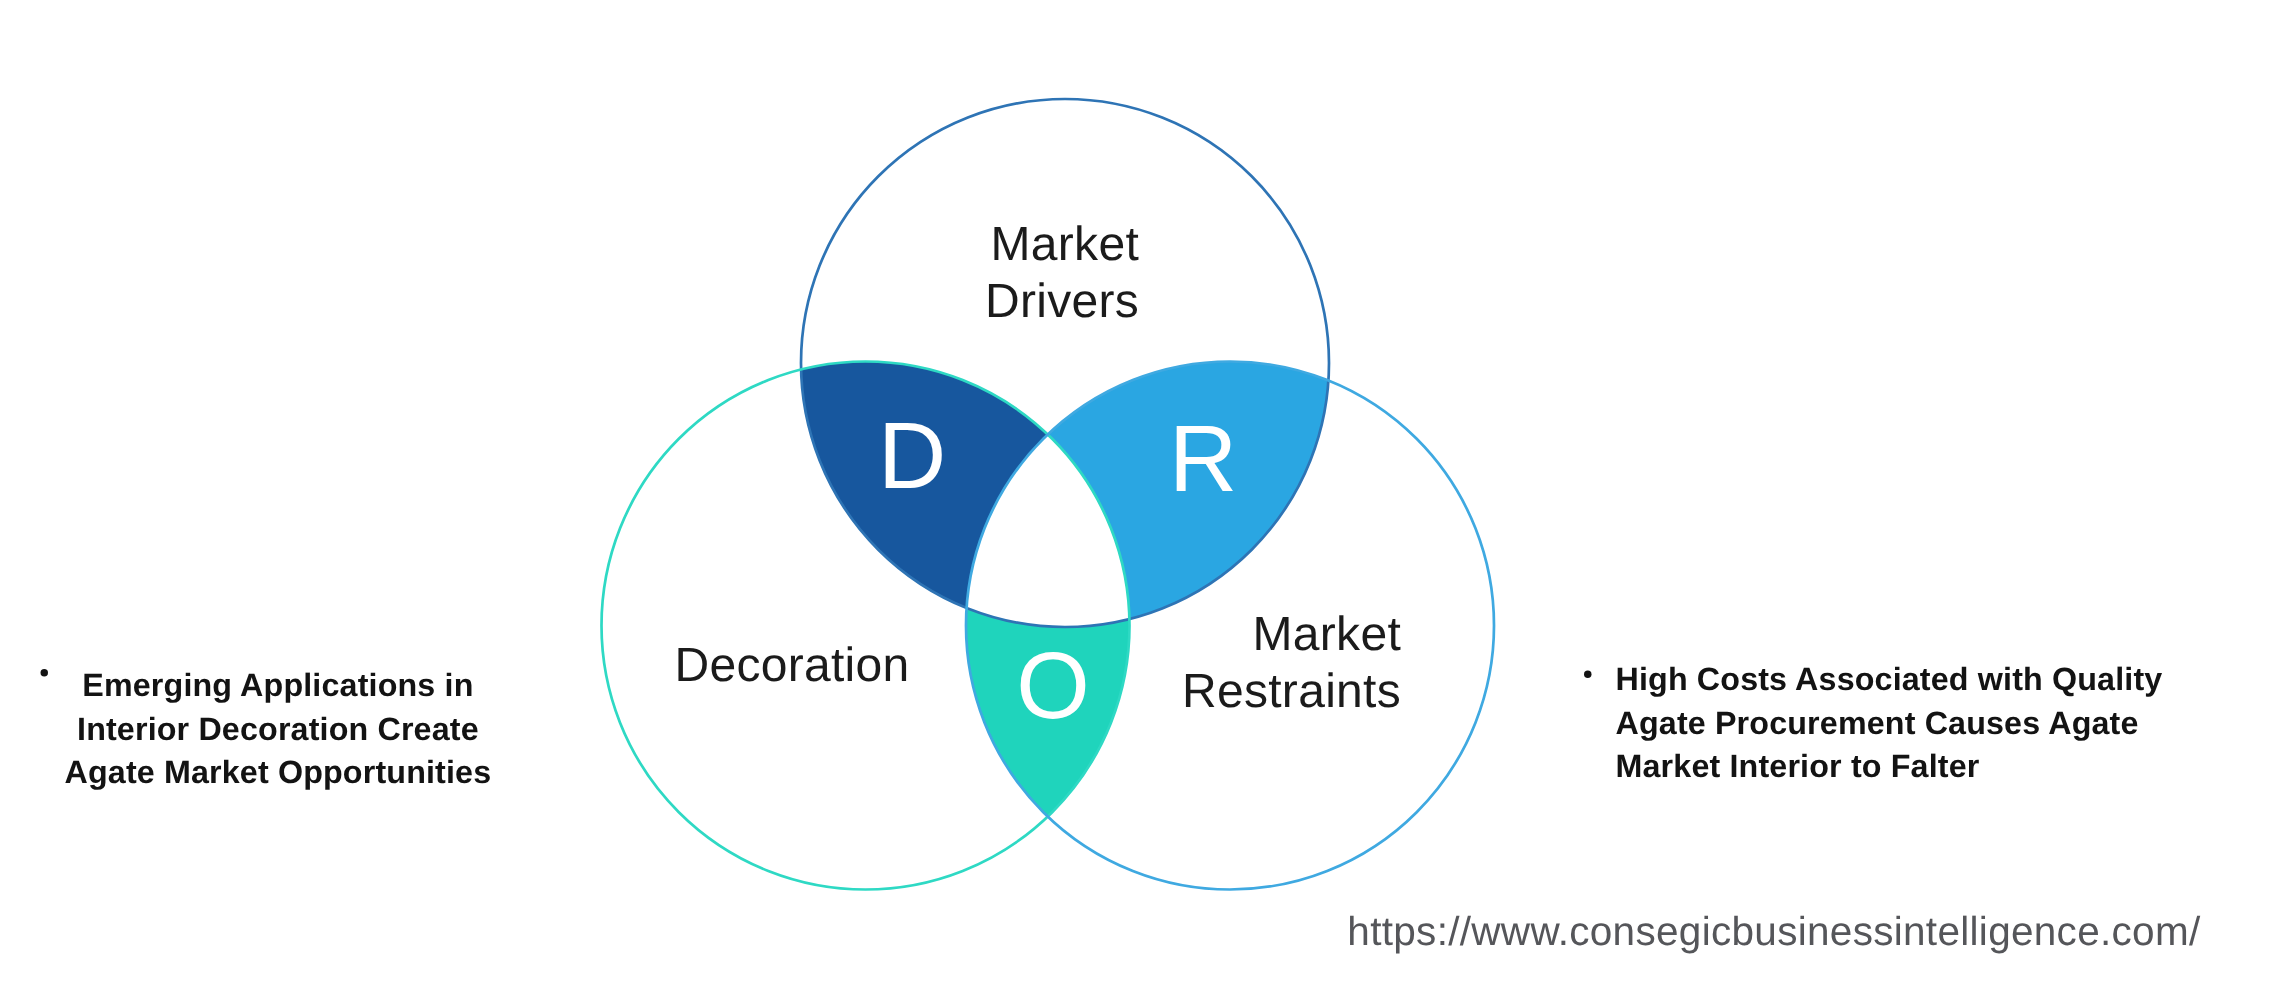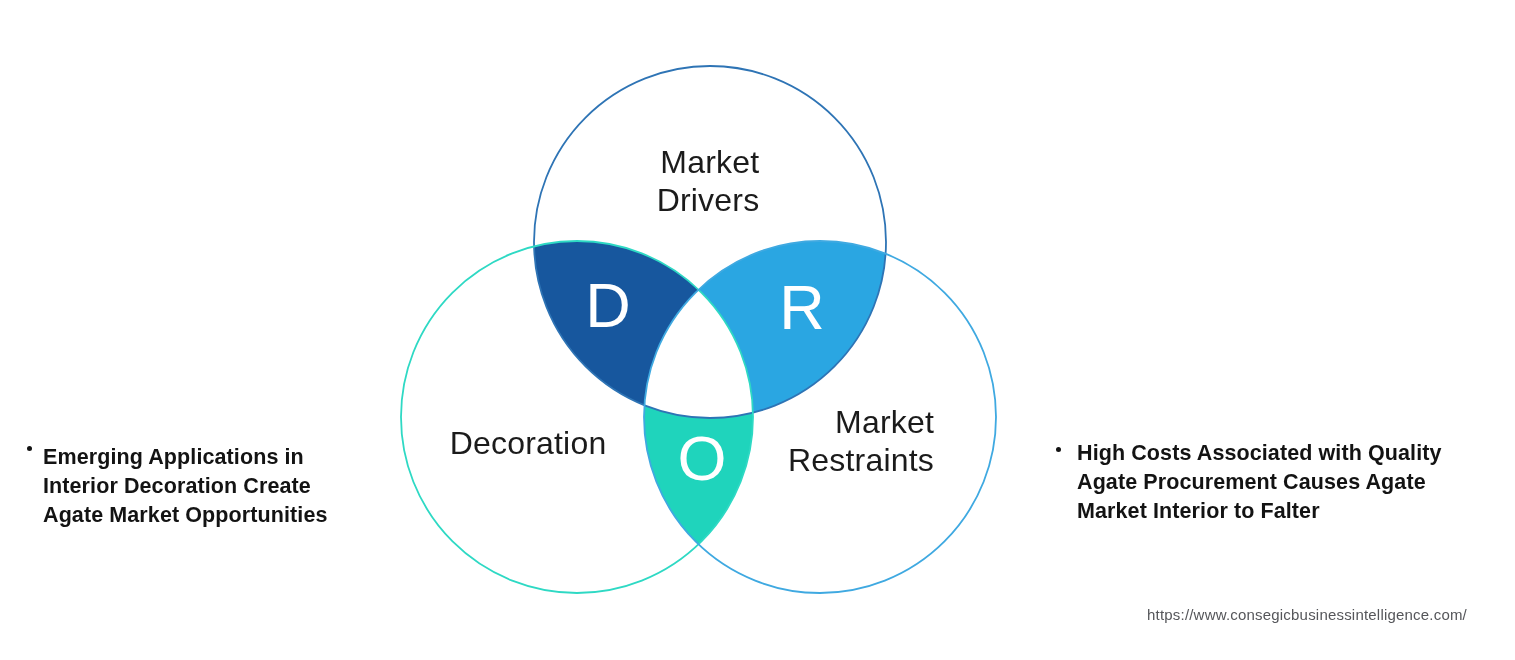--- a/index.html
+++ b/index.html
@@ -17,21 +17,21 @@
     position:absolute;transform:translate(-50%,-50%);
     font-size:63px;font-weight:400;color:#ffffff;line-height:1;
   }
   .bullet{position:absolute;}
   .bullet .dot{position:absolute;border-radius:50%;background:#131313;}
   .bullet-text{
     white-space:pre-line;font-size:21.5px;line-height:29px;font-weight:600;
     color:#131313;letter-spacing:0.1px;
   }
   .footer-url{
-    position:absolute;right:48px;top:606px;font-size:15px;color:#55565a;letter-spacing:0.2px;
+    position:absolute;right:48px;top:606px;font-size:27px;color:#55565a;letter-spacing:0.2px;
   }
 </style>
 </head>
 <body>
 
 <div class="canvas">
 
   <svg class="venn" width="1515" height="660" viewBox="0 0 1515 660">
     <defs>
       <clipPath id="cpTop">
@@ -68,21 +68,21 @@
   <div class="circle-label" style="left:708px;top:143px;">Market
 Drivers</div>
   <div class="circle-label" style="left:528px;top:424px;">Decoration</div>
   <div class="circle-label" style="left:861px;top:403px;">Market
 Restraints</div>
 
   <div class="letter" style="left:608px;top:305px;">D</div>
   <div class="letter" style="left:802px;top:307px;">R</div>
   <div class="letter" style="left:702px;top:458px;">O</div>
 
-  <div class="bullet" style="left:43px;top:443px;">
+  <div class="bullet" style="left:43px;top:443px;text-align:center;">
     <span class="dot" style="left:-16px;top:3px;width:5px;height:5px;"></span>
     <div class="bullet-text">Emerging Applications in
 Interior Decoration Create
 Agate Market Opportunities</div>
   </div>
 
 
   <div class="bullet" style="left:1077px;top:439px;">
     <span class="dot" style="left:-21px;top:8px;width:5px;height:5px;"></span>
     <div class="bullet-text">High Costs Associated with Quality

